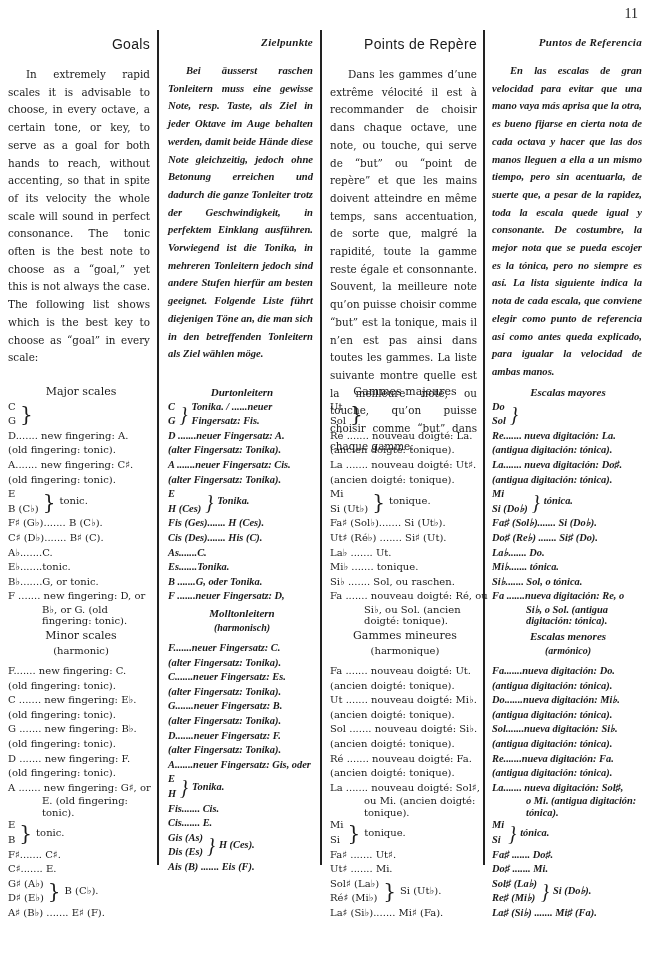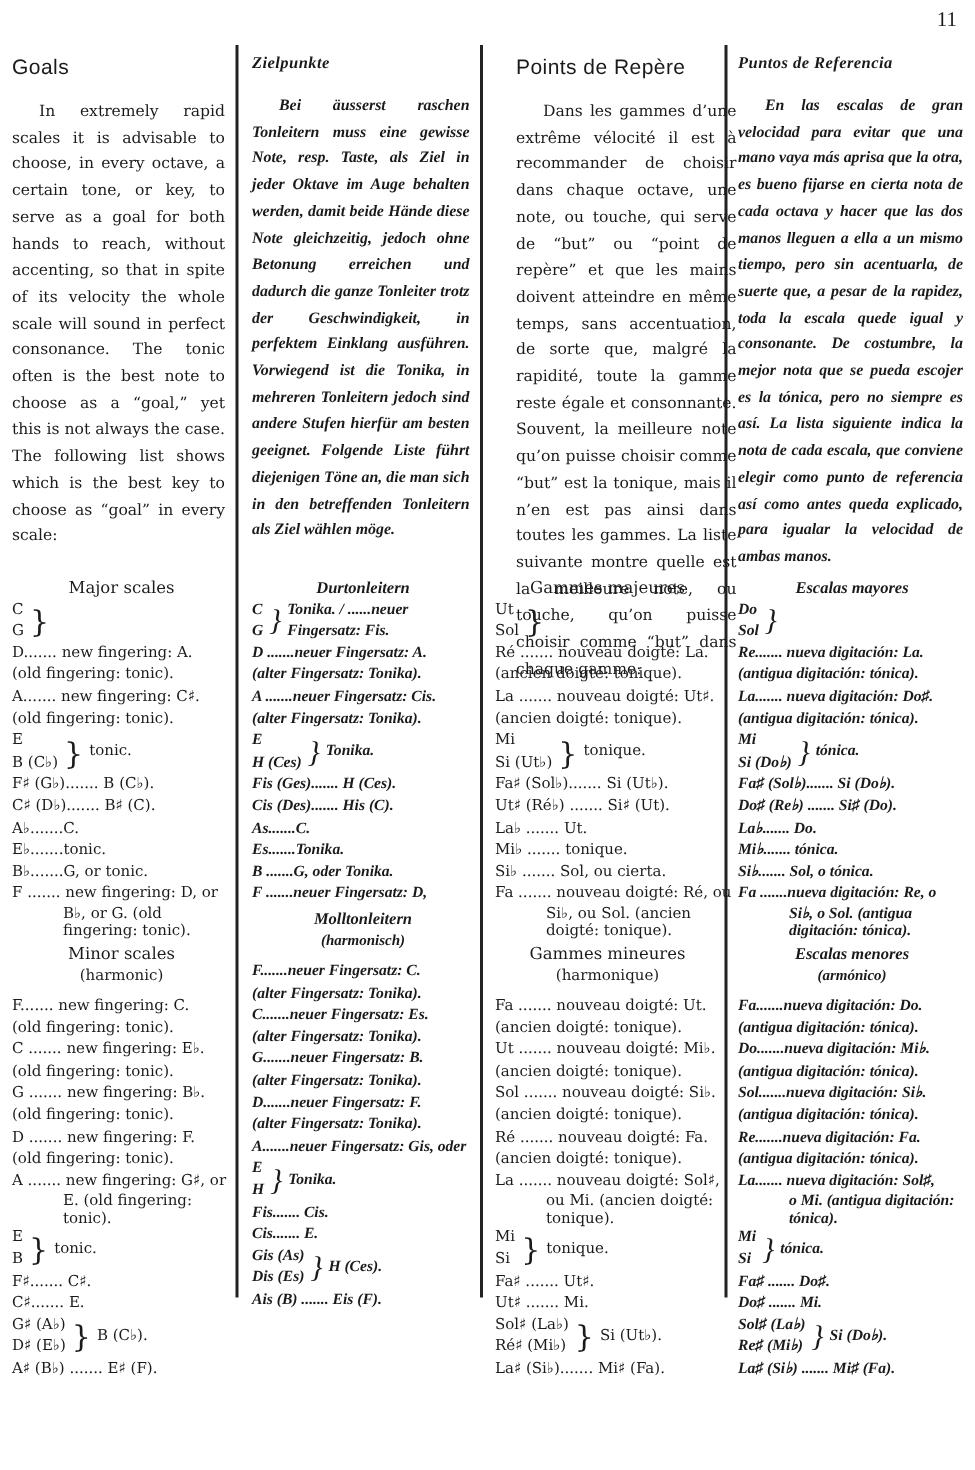--- a/index.html
+++ b/index.html
@@ -1,21 +1,21 @@
 <!DOCTYPE html>
 <html><head>
 <meta charset="utf-8">
 <style>
   html, body { margin:0; padding:0; background:#fff; }
   body { width:650px; height:980px; position:relative; overflow:hidden; color:#1a1a1a;
          font-family:"DejaVu Serif", serif; }
   .page-num { position:absolute; right:12px; top:6px; font-size:14px; font-family:"Liberation Serif", serif; }
   .divider { position:absolute; top:30px; height:835px; width:1.5px; background:#222; }
   .col { position:absolute; top:36px; }
-  .col-title { text-align:left; font-size:14px; margin:0 0 14px 0; font-family:"Liberation Sans", sans-serif; font-weight:normal; letter-spacing:0.3px; }
+  .col-title { text-align:right; font-size:14px; margin:0 0 14px 0; font-family:"Liberation Sans", sans-serif; font-weight:normal; letter-spacing:0.3px; }
   .col-title.ital { font-family:"Liberation Serif", serif; font-style:italic; font-weight:bold; font-size:11px; }
   .para { font-size:10.4px; line-height:17.7px; text-align:justify; margin:0; font-family:"DejaVu Serif", serif; }
   .para.ital { font-style:italic; font-weight:bold; font-family:"Liberation Serif", serif; font-size:10.6px; }
   .para .indent { display:inline-block; width:18px; }
   .list { position:absolute; font-size:10px; line-height:14.6px; font-family:"DejaVu Serif", serif; }
   .list.ital { font-style:italic; font-weight:bold; font-family:"Liberation Serif", serif; font-size:10.4px; }
   .list .head { text-align:center; font-size:11px; margin-top:2px; }
   .list .sub { text-align:center; font-size:10px; margin-bottom:6px; }
   .list .line { white-space:nowrap; }
   .list .hang { padding-left:34px; white-space:normal; line-height:11.5px; }
@@ -154,21 +154,21 @@
       <div class="keys">
         <span>Gis (As)</span>
         <span>Dis (Es)</span>
       </div>
       <span class="bracket">}</span>
       <span>H (Ces).</span>
     </div>
     <div class="line">Ais (B) ....... Eis (F).</div>
   </div>
 
-<section class="col" style="left:344px;width:147px;">
+<section class="col" style="left:330px;width:147px;">
   <h2 class="col-title">Points de Repère</h2>
   <p class="para"><span class="indent"></span><span>Dans les gammes d’une extrême vélocité il est à recommander de choisir dans chaque octave, une note, ou touche, qui serve de “but” ou “point de repère” et que les mains doivent atteindre en même temps, sans accentuation, de sorte que, malgré la rapidité, toute la gamme reste égale et consonnante. Souvent, la meilleure note qu’on puisse choisir comme “but” est la tonique, mais il n’en est pas ainsi dans toutes les gammes. La liste suivante montre quelle est la meilleure note, ou touche, qu’on puisse choisir comme “but” dans chaque gamme:</span></p>
 </section>
 <div class="list" style="left:330px;top:383px;width:150px;">
     <div class="head">Gammes majeures</div>
     <div class="brace">
       <div class="keys">
         <span>Ut</span>
         <span>Sol</span>
       </div>
@@ -183,21 +183,21 @@
         <span>Mi</span>
         <span>Si (Ut♭)</span>
       </div>
       <span class="bracket">}</span>
       <span>tonique.</span>
     </div>
     <div class="line">Fa♯ (Sol♭)....... Si (Ut♭).</div>
     <div class="line">Ut♯ (Ré♭) ....... Si♯ (Ut).</div>
     <div class="line">La♭ ....... Ut.</div>
     <div class="line">Mi♭ ....... tonique.</div>
-    <div class="line">Si♭ ....... Sol, ou cierta.</div>
+    <div class="line">Si♭ ....... Sol, ou raschen.</div>
     <div class="line">Fa ....... nouveau doigté: Ré, ou</div>
     <div class="hang">Si♭, ou Sol. (ancien doigté: tonique).</div>
     <div class="head">Gammes mineures</div>
     <div class="sub">(harmonique)</div>
     <div class="line">Fa ....... nouveau doigté: Ut.</div>
     <div class="line">(ancien doigté: tonique).</div>
     <div class="line">Ut ....... nouveau doigté: Mi♭.</div>
     <div class="line">(ancien doigté: tonique).</div>
     <div class="line">Sol ....... nouveau doigté: Si♭.</div>
     <div class="line">(ancien doigté: tonique).</div>

